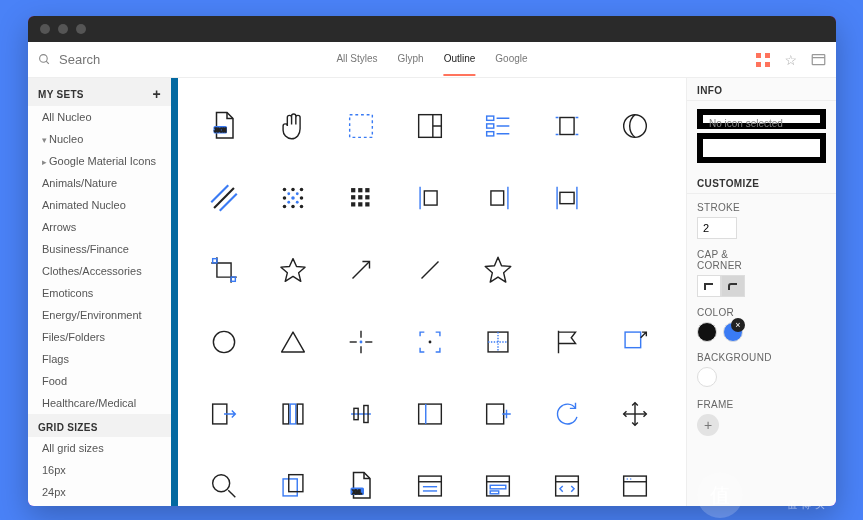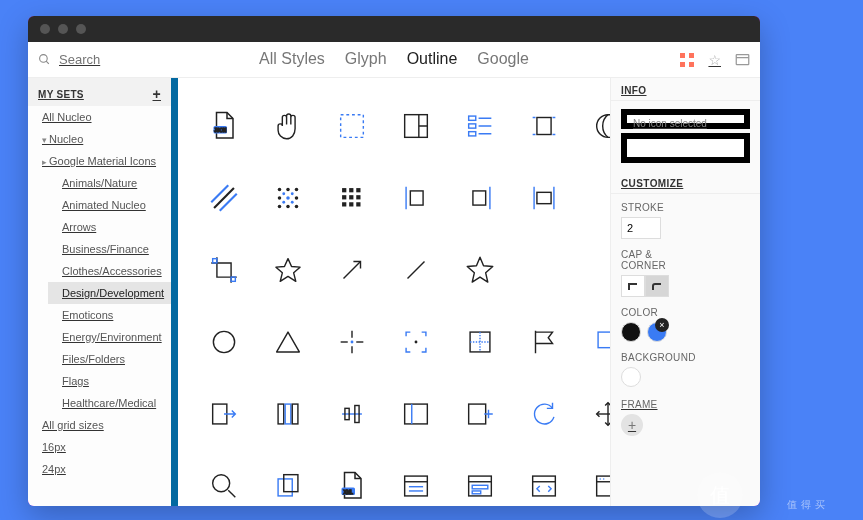--- a/index.html
+++ b/index.html
@@ -1,37 +1,37 @@
 <!DOCTYPE html>
 <html><head>
 <meta charset="utf-8">
 <style>
   * { box-sizing: border-box; }
   body { margin:0; background:#4a82f7; font-family:-apple-system,Helvetica,Arial,sans-serif; font-size:12px; color:#333; }
   .stage { width:863px; height:520px; margin:0 auto; position:relative; }
-  .window { position:absolute; left:28px; top:16px; width:732px; height:490px; background:#d946ef; border-radius:6px; box-shadow:0 10px 30px rgba(0,0,0,.25); overflow:hidden;text-decoration:underline; }
+  .window { position:absolute; left:28px; top:16px; width:808px; height:490px; background:#d946ef; border-radius:6px; box-shadow:0 10px 30px rgba(0,0,0,.25); overflow:hidden; }
   .titlebar { height:26px; background:#2a2a2a; display:flex; align-items:center; padding-left:12px; gap:8px; }
   .tball { width:10px; height:10px; border-radius:50%; background:#555; }
   .topbar { height:36px; border-bottom:1px solid #eee; display:flex; align-items:center; padding:0 10px; position:relative; background:#fff;}
   .search { display:flex; align-items:center; gap:6px; color:#888; flex:0 0 160px;}
   .searchinput { border:none; outline:none; font-size:13px; color:#333; width:110px; background:transparent;}
-  .tabs { position:absolute; left:50%; transform:translateX(-50%); display:flex; gap:20px; font-size:16px; }
+  .tabs { position:absolute; left:50%; transform:translateX(-50%); display:flex; gap:20px; font-size:10px; }
   .tab { color:#777; padding:10px 0; cursor:pointer; }
   .tab.active { color:#222; font-weight:500; border-bottom:2px solid #ff735c;}
   .topright { margin-left:auto; display:flex; gap:14px; align-items:center;}
   .dots4 { width:14px; height:14px; position:relative;}
   .dots4 span{position:absolute;width:5px;height:5px;background:#ff735c;}
   .star { color:#aaa; font-size:14px;}
   .folder { color:#aaa; font-size:14px;}
   .body { display:flex; height:calc(100% - 62px);}
   .sidebar { width:150px; border-right:7px solid #0369a1; background:#fdfdfd; font-size:11px; color:#555; overflow:hidden;}
   .shead { font-size:10px; font-weight:700; color:#333; padding:8px 10px 4px; letter-spacing:.3px; display:flex; align-items:center; justify-content:space-between; background:#f2f2f2;}
   .srow { padding:5px 10px 5px 14px; color:#555; cursor:pointer; white-space:nowrap;}
   .srow.sel { background:#e5e5e5; color:#222;}
-  .srow.indent { margin-left:20px;}
+  .srow.indent { }
   .srow.caret::before{content:"▸ ";color:#888;font-size:9px;}
   .srow.caret.open::before{content:"▾ ";}
   .canvas { flex:1; background:#fff; overflow:hidden; position:relative;}
   .grid { display:grid; grid-template-columns:repeat(7,1fr); gap:24px 16px; padding:24px 22px; }
   .cell { width:48px; height:48px; display:flex; align-items:center; justify-content:center; color:#222;}
   .panel { width:150px; border-left:1px solid #eee; background:#fafafa; font-size:10px; }
   .phead { font-size:10px; font-weight:700; color:#333; padding:7px 10px 4px; border-bottom:1px solid #eee; letter-spacing:.4px;}
   .pbody { padding:8px 10px; }
   .infobox { width:100%; height:20px; border:6px solid #000000; background:#fff; font-size:10px; color:#888; padding:3px 6px;}
   .field { display:inline-block; width:64px; vertical-align:top; margin-bottom:10px;}
@@ -99,27 +99,28 @@
           <span style="font-size:14px;">+</span>
         </div>
         <div class="srow">All Nucleo</div>
         <div class="srow caret open">Nucleo</div>
         <div class="srow caret">Google Material Icons</div>
         <div class="srow indent">Animals/Nature</div>
         <div class="srow indent">Animated Nucleo</div>
         <div class="srow indent">Arrows</div>
         <div class="srow indent">Business/Finance</div>
         <div class="srow indent">Clothes/Accessories</div>
-        <div class="srow indent sel">Design/Development</div>
         <div class="srow indent">Emoticons</div>
         <div class="srow indent">Energy/Environment</div>
         <div class="srow indent">Files/Folders</div>
         <div class="srow indent">Flags</div>
+        <div class="srow indent">Food</div>
         <div class="srow indent">Healthcare/Medical</div>
 
+        <div class="shead">GRID SIZES</div>
         <div class="srow">All grid sizes</div>
         <div class="srow">16px</div>
         <div class="srow">24px</div>
 
       </div>
 
       <div class="canvas">
         <div class="grid" id="icon-grid">
             <div class="cell">
               <svg width="36" height="36" viewBox="0 0 48 48" fill="none" stroke="#222" stroke-width="2">

